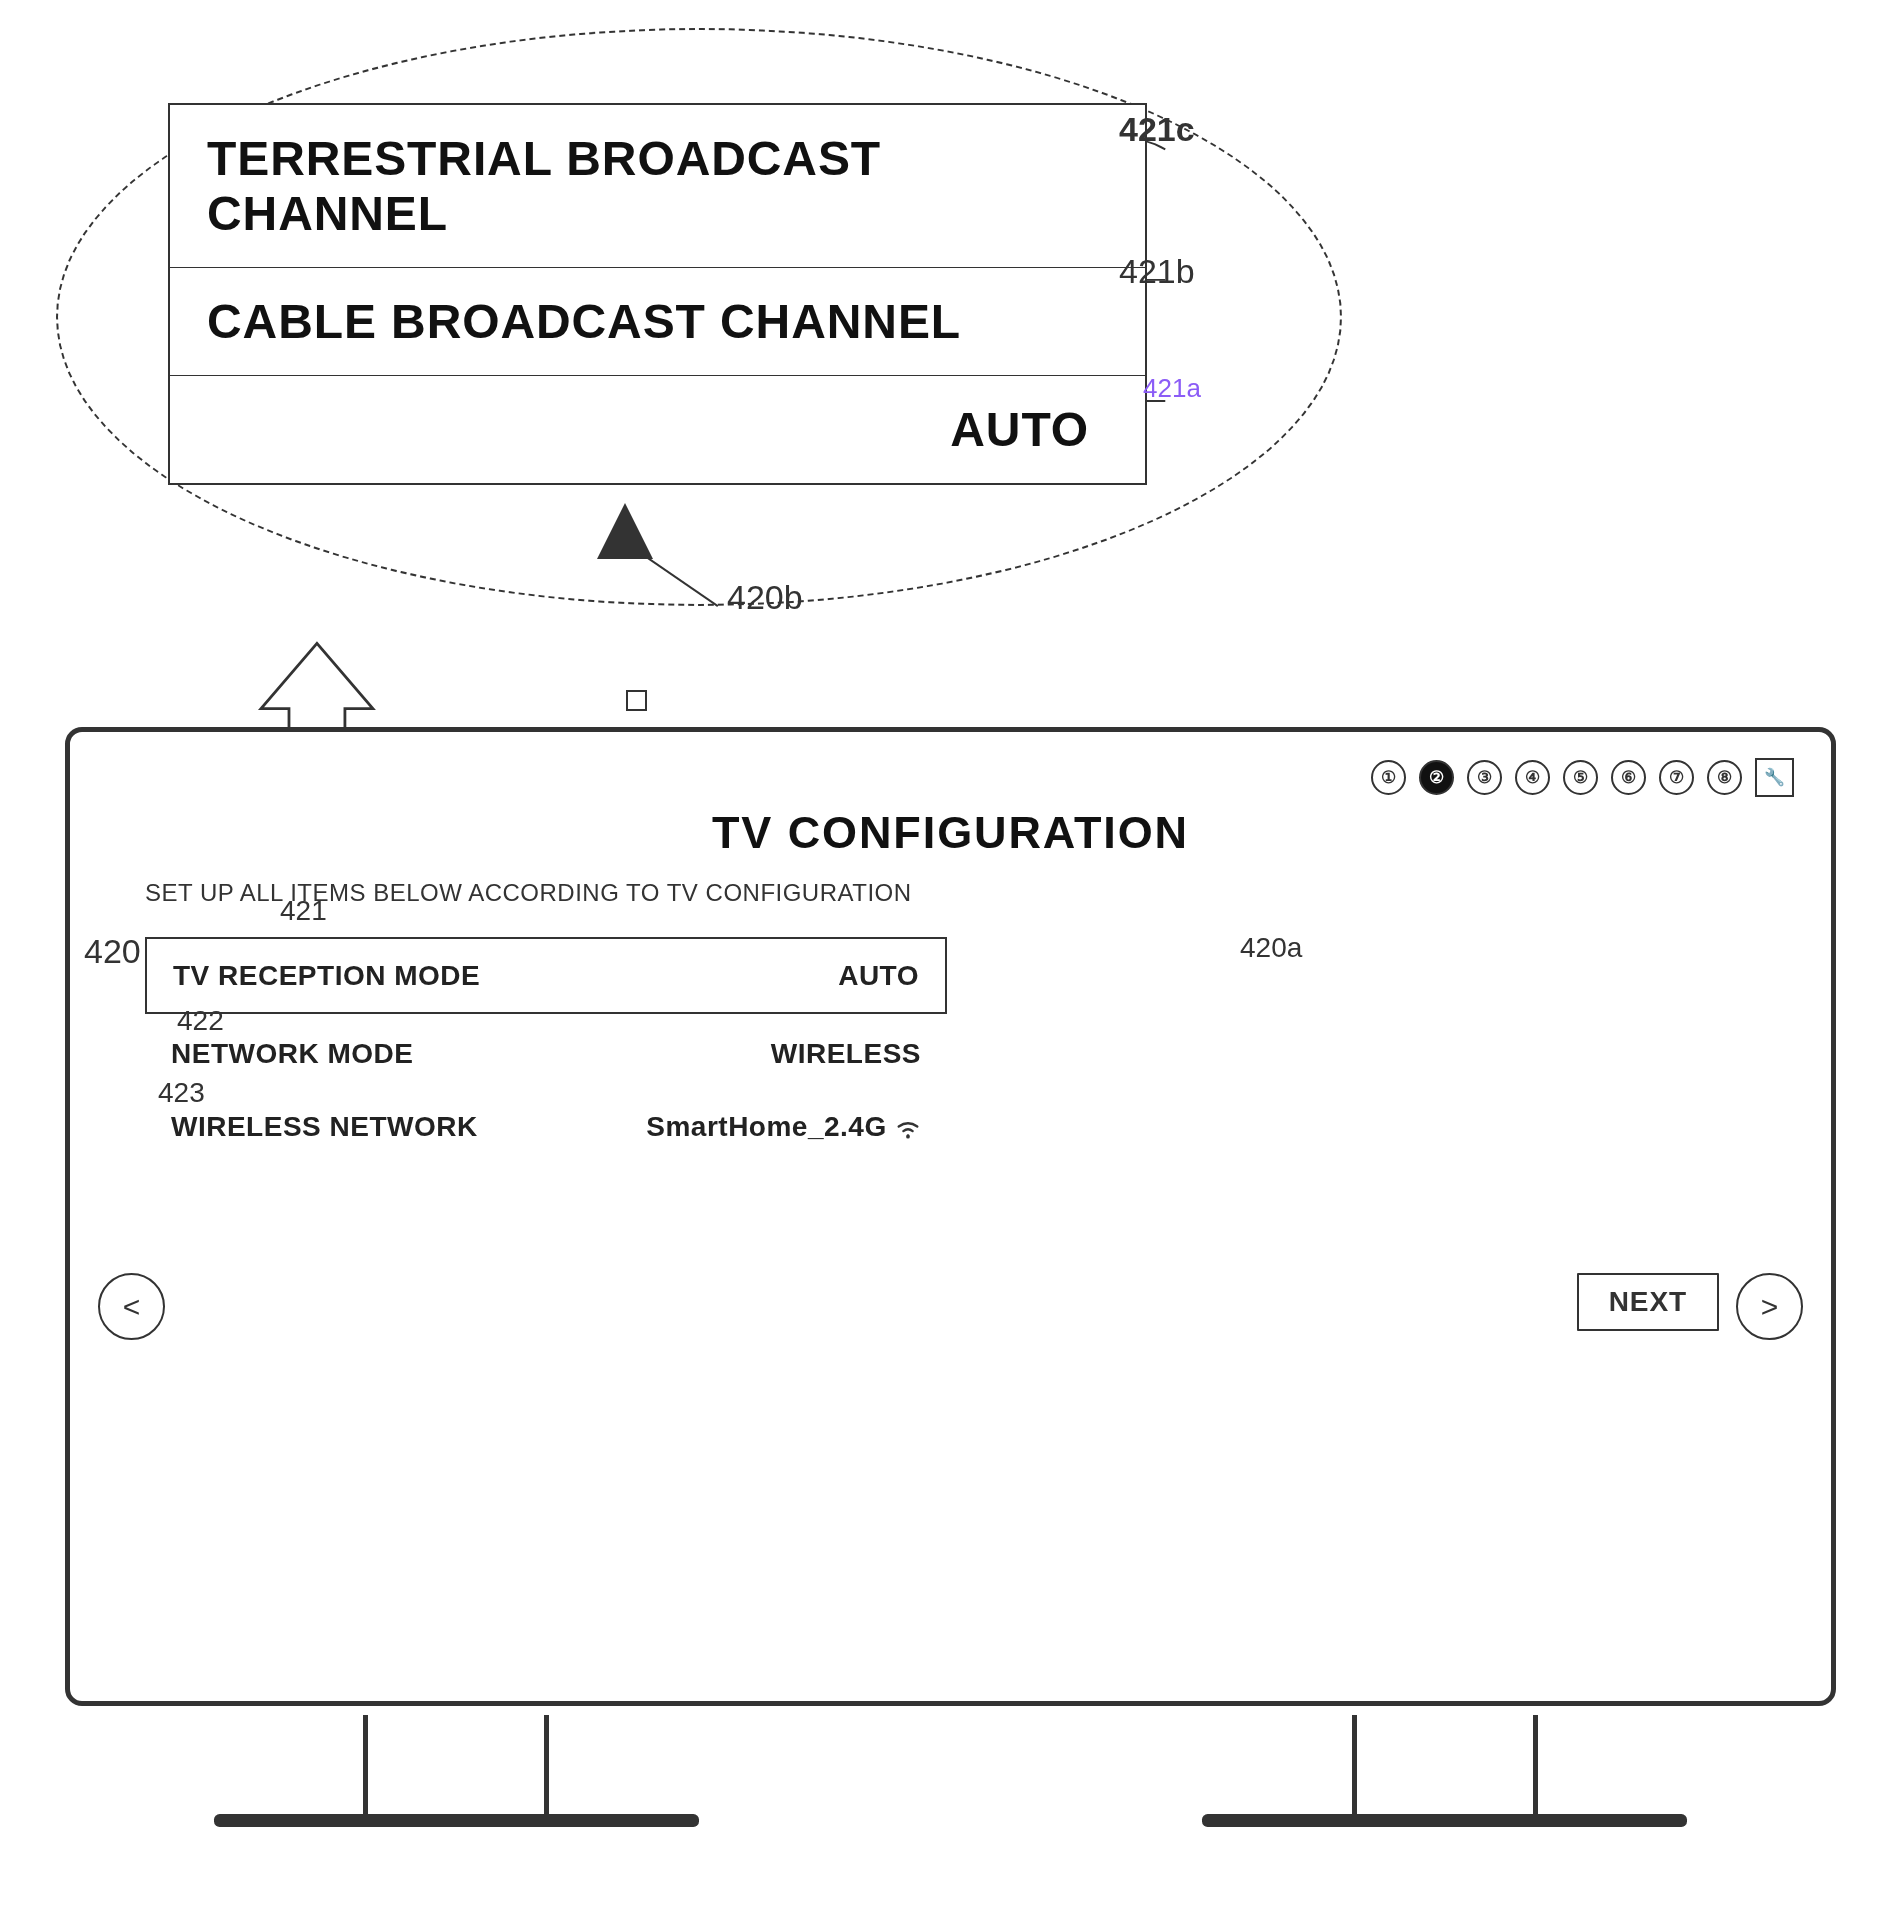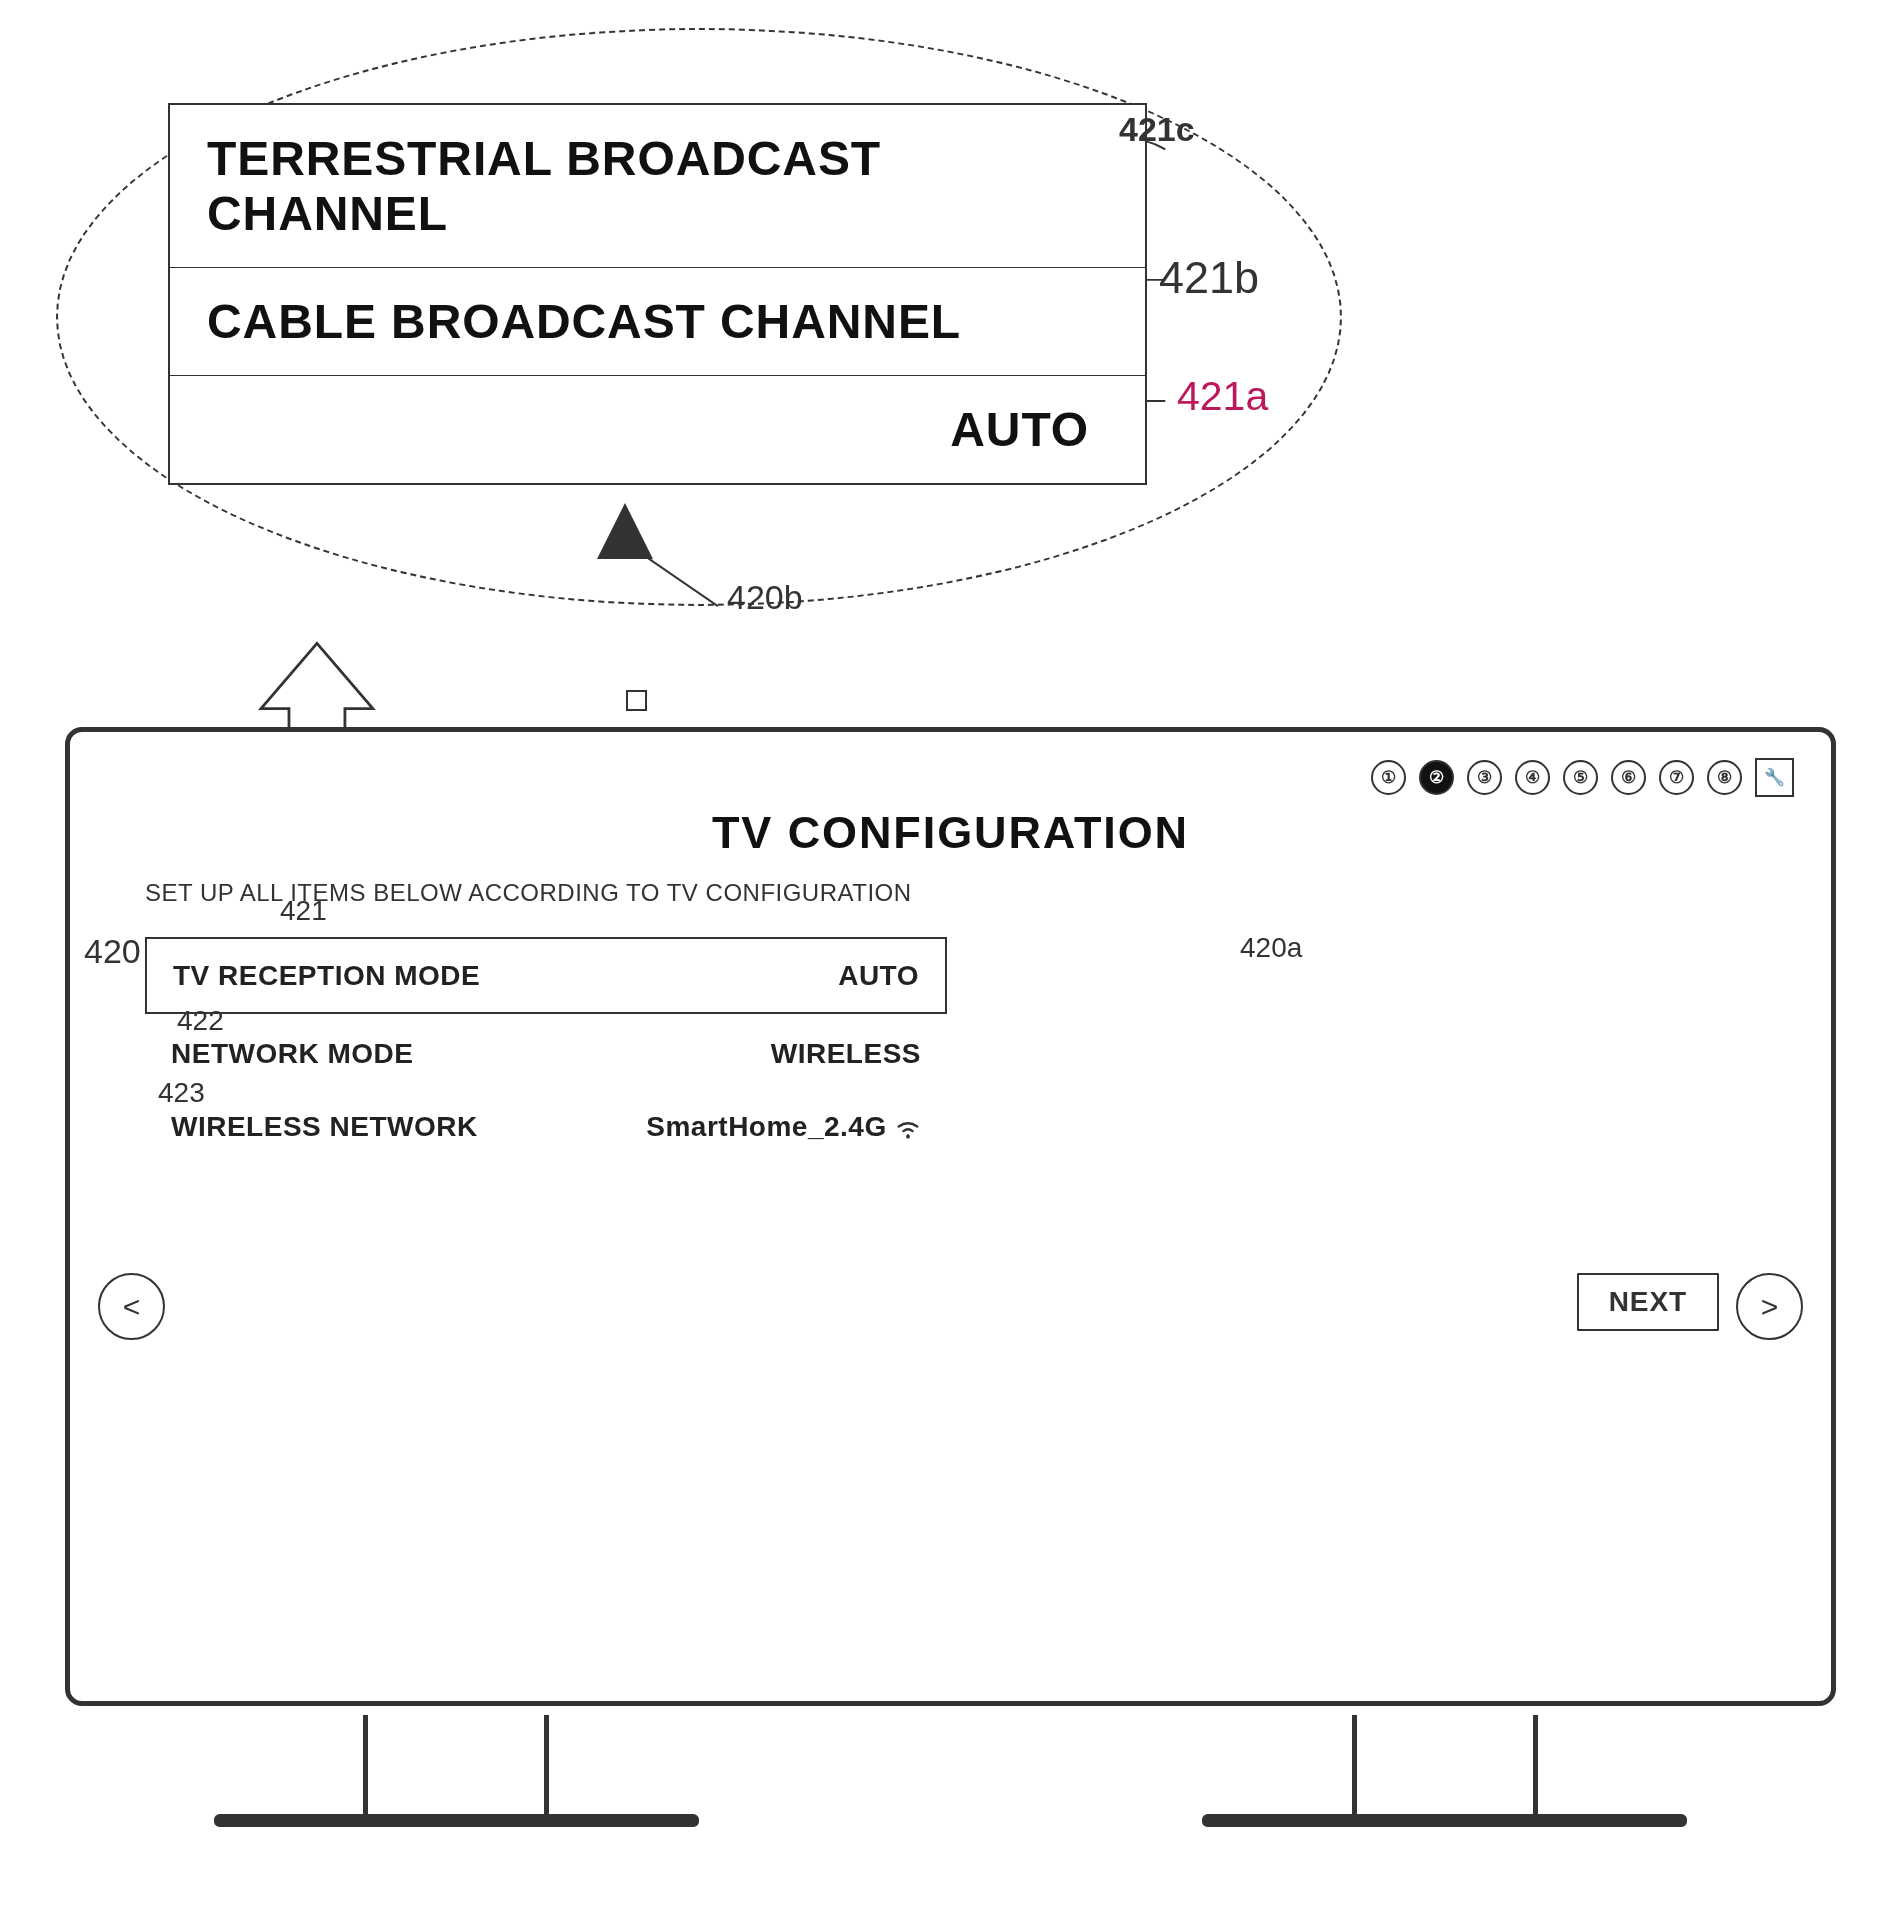--- a/index.html
+++ b/index.html
@@ -66,30 +66,30 @@
       position: absolute;
       top: 110px;
       left: 1119px;
       font-size: 34px;
       color: #333;
       font-weight: bold;
     }
     .label-421b {
       position: absolute;
       top: 252px;
-      left: 1159px;
-      font-size: 45px;
+      left: 1119px;
+      font-size: 34px;
       color: #333;
     }
     .label-421a {
       position: absolute;
       top: 373px;
-      left: 1177px;
-      font-size: 41px;
-      color: #be185d;
+      left: 1143px;
+      font-size: 26px;
+      color: #8b5cf6;
     }
 
     
     .cursor-arrow {
       position: absolute;
       top: 503px;
       left: 597px;
       width: 0;
       height: 0;
       border-left: 28px solid transparent;

